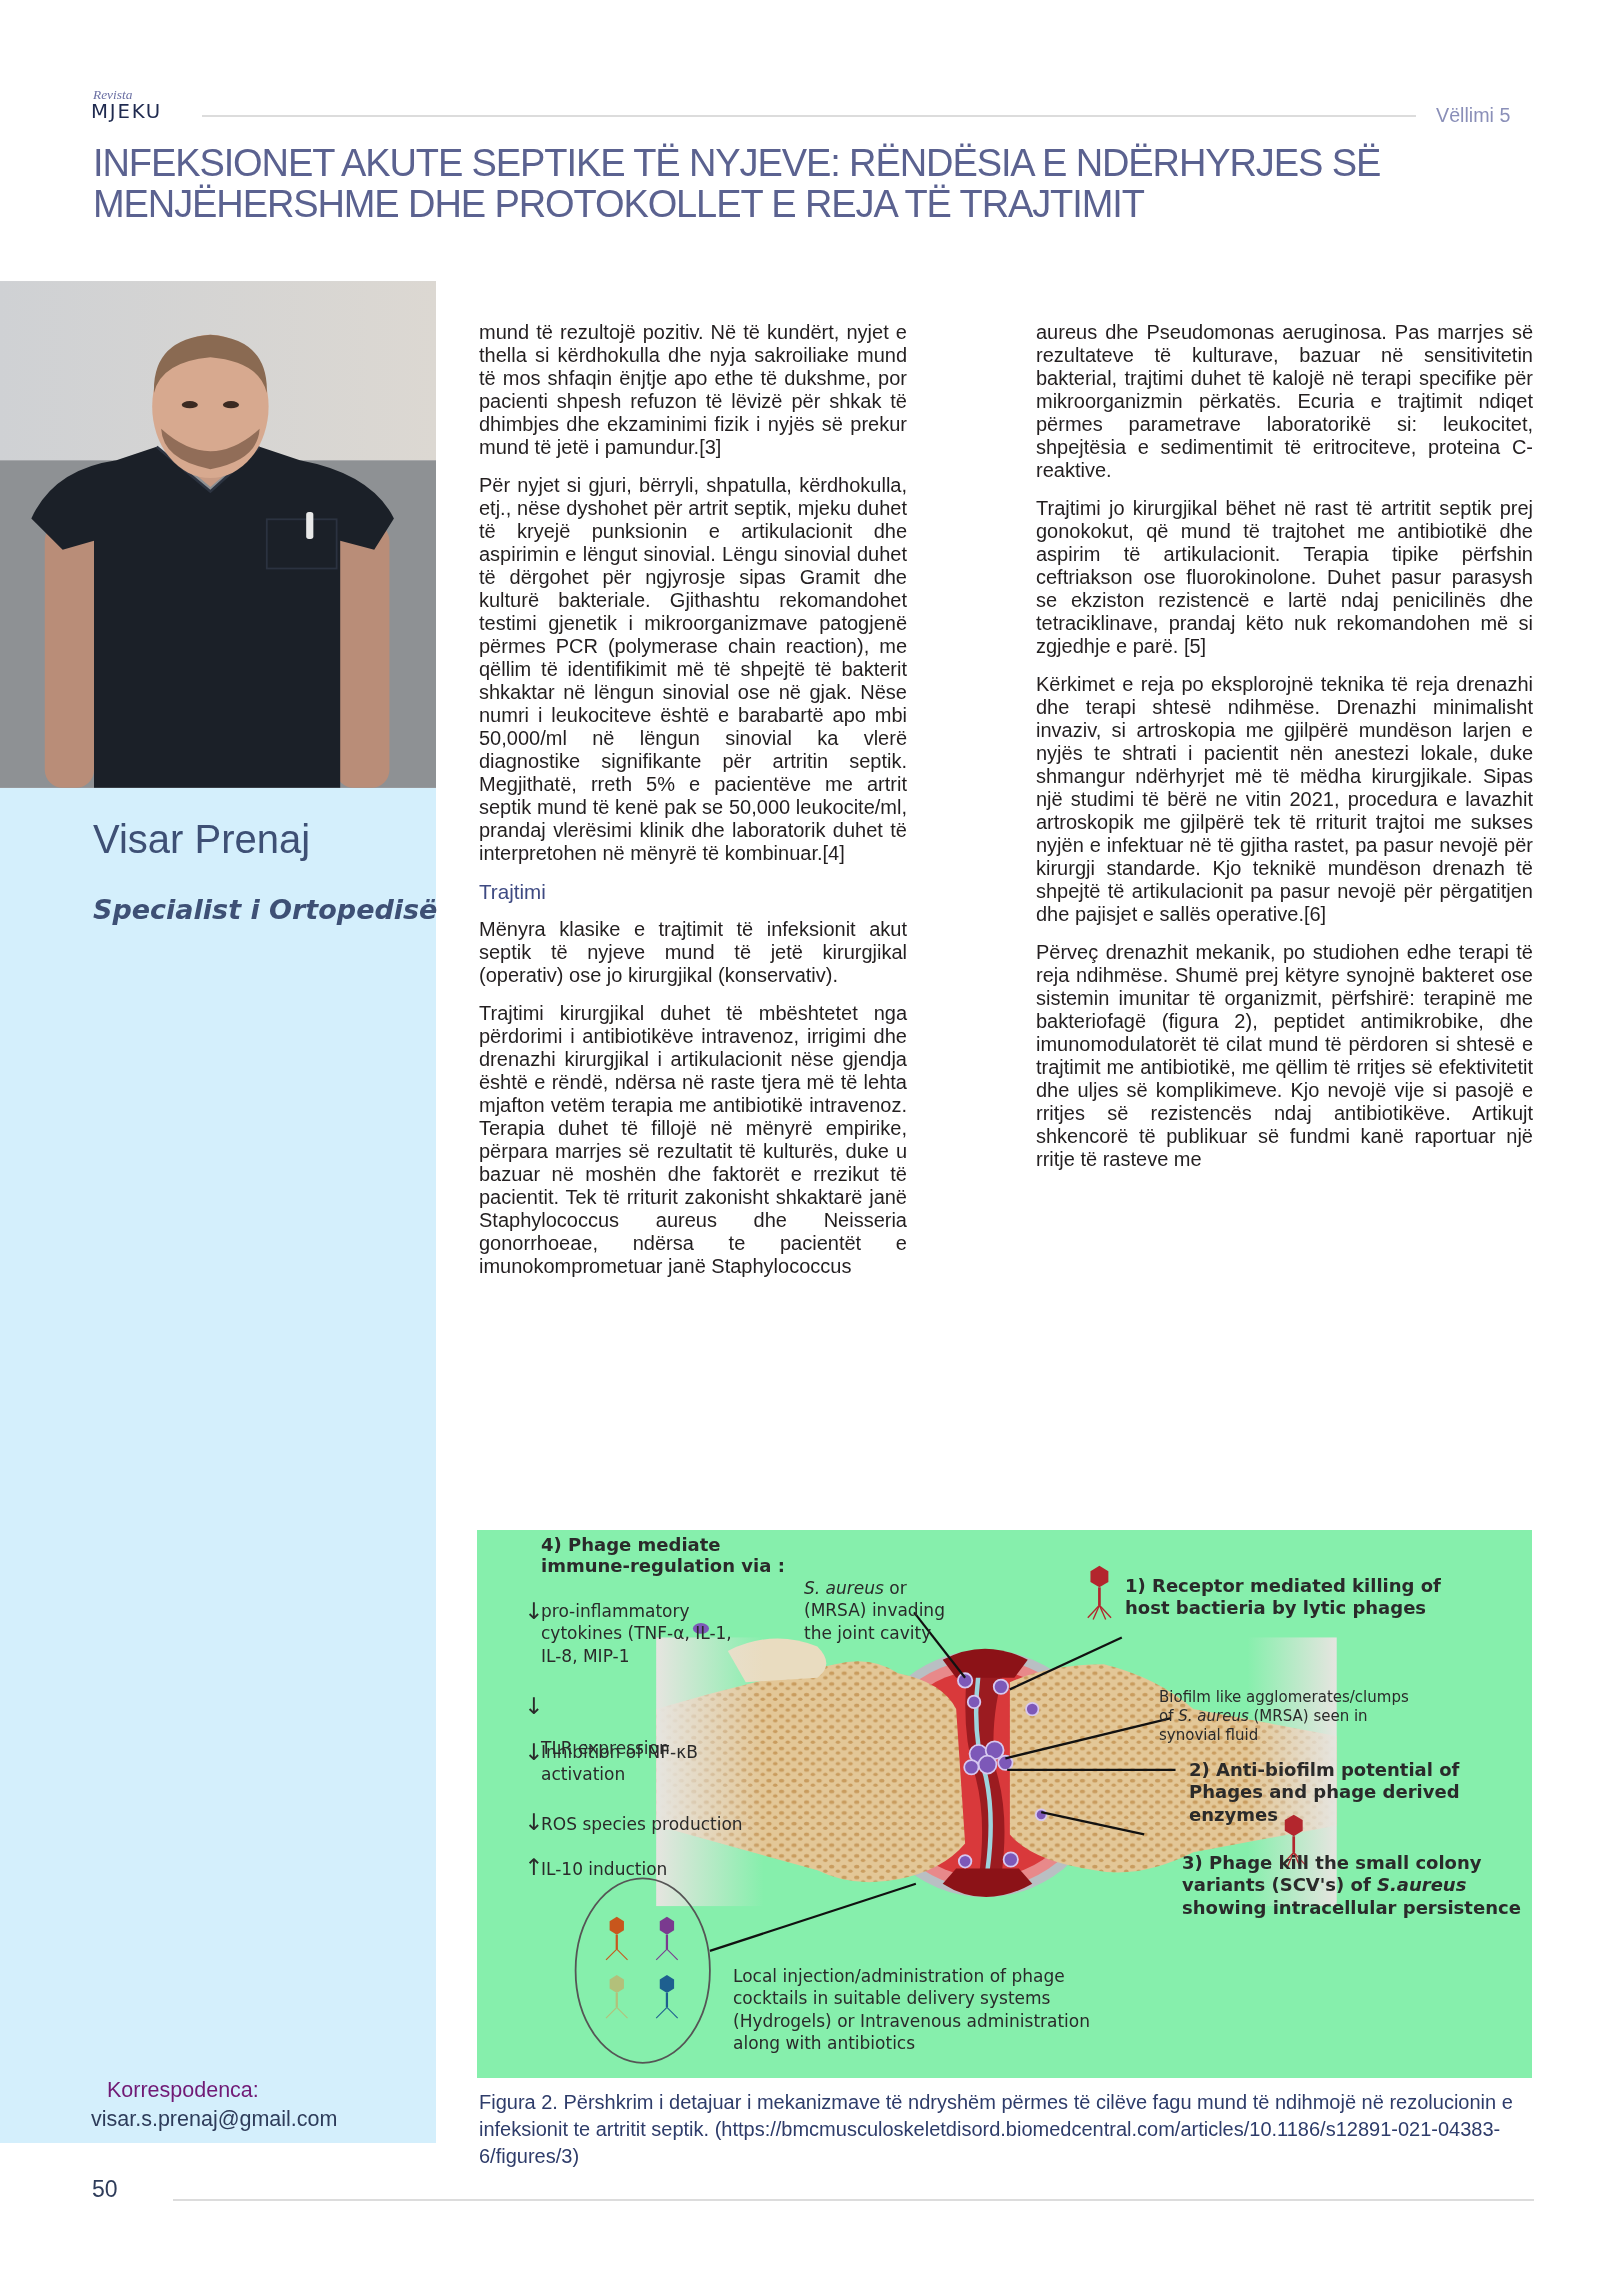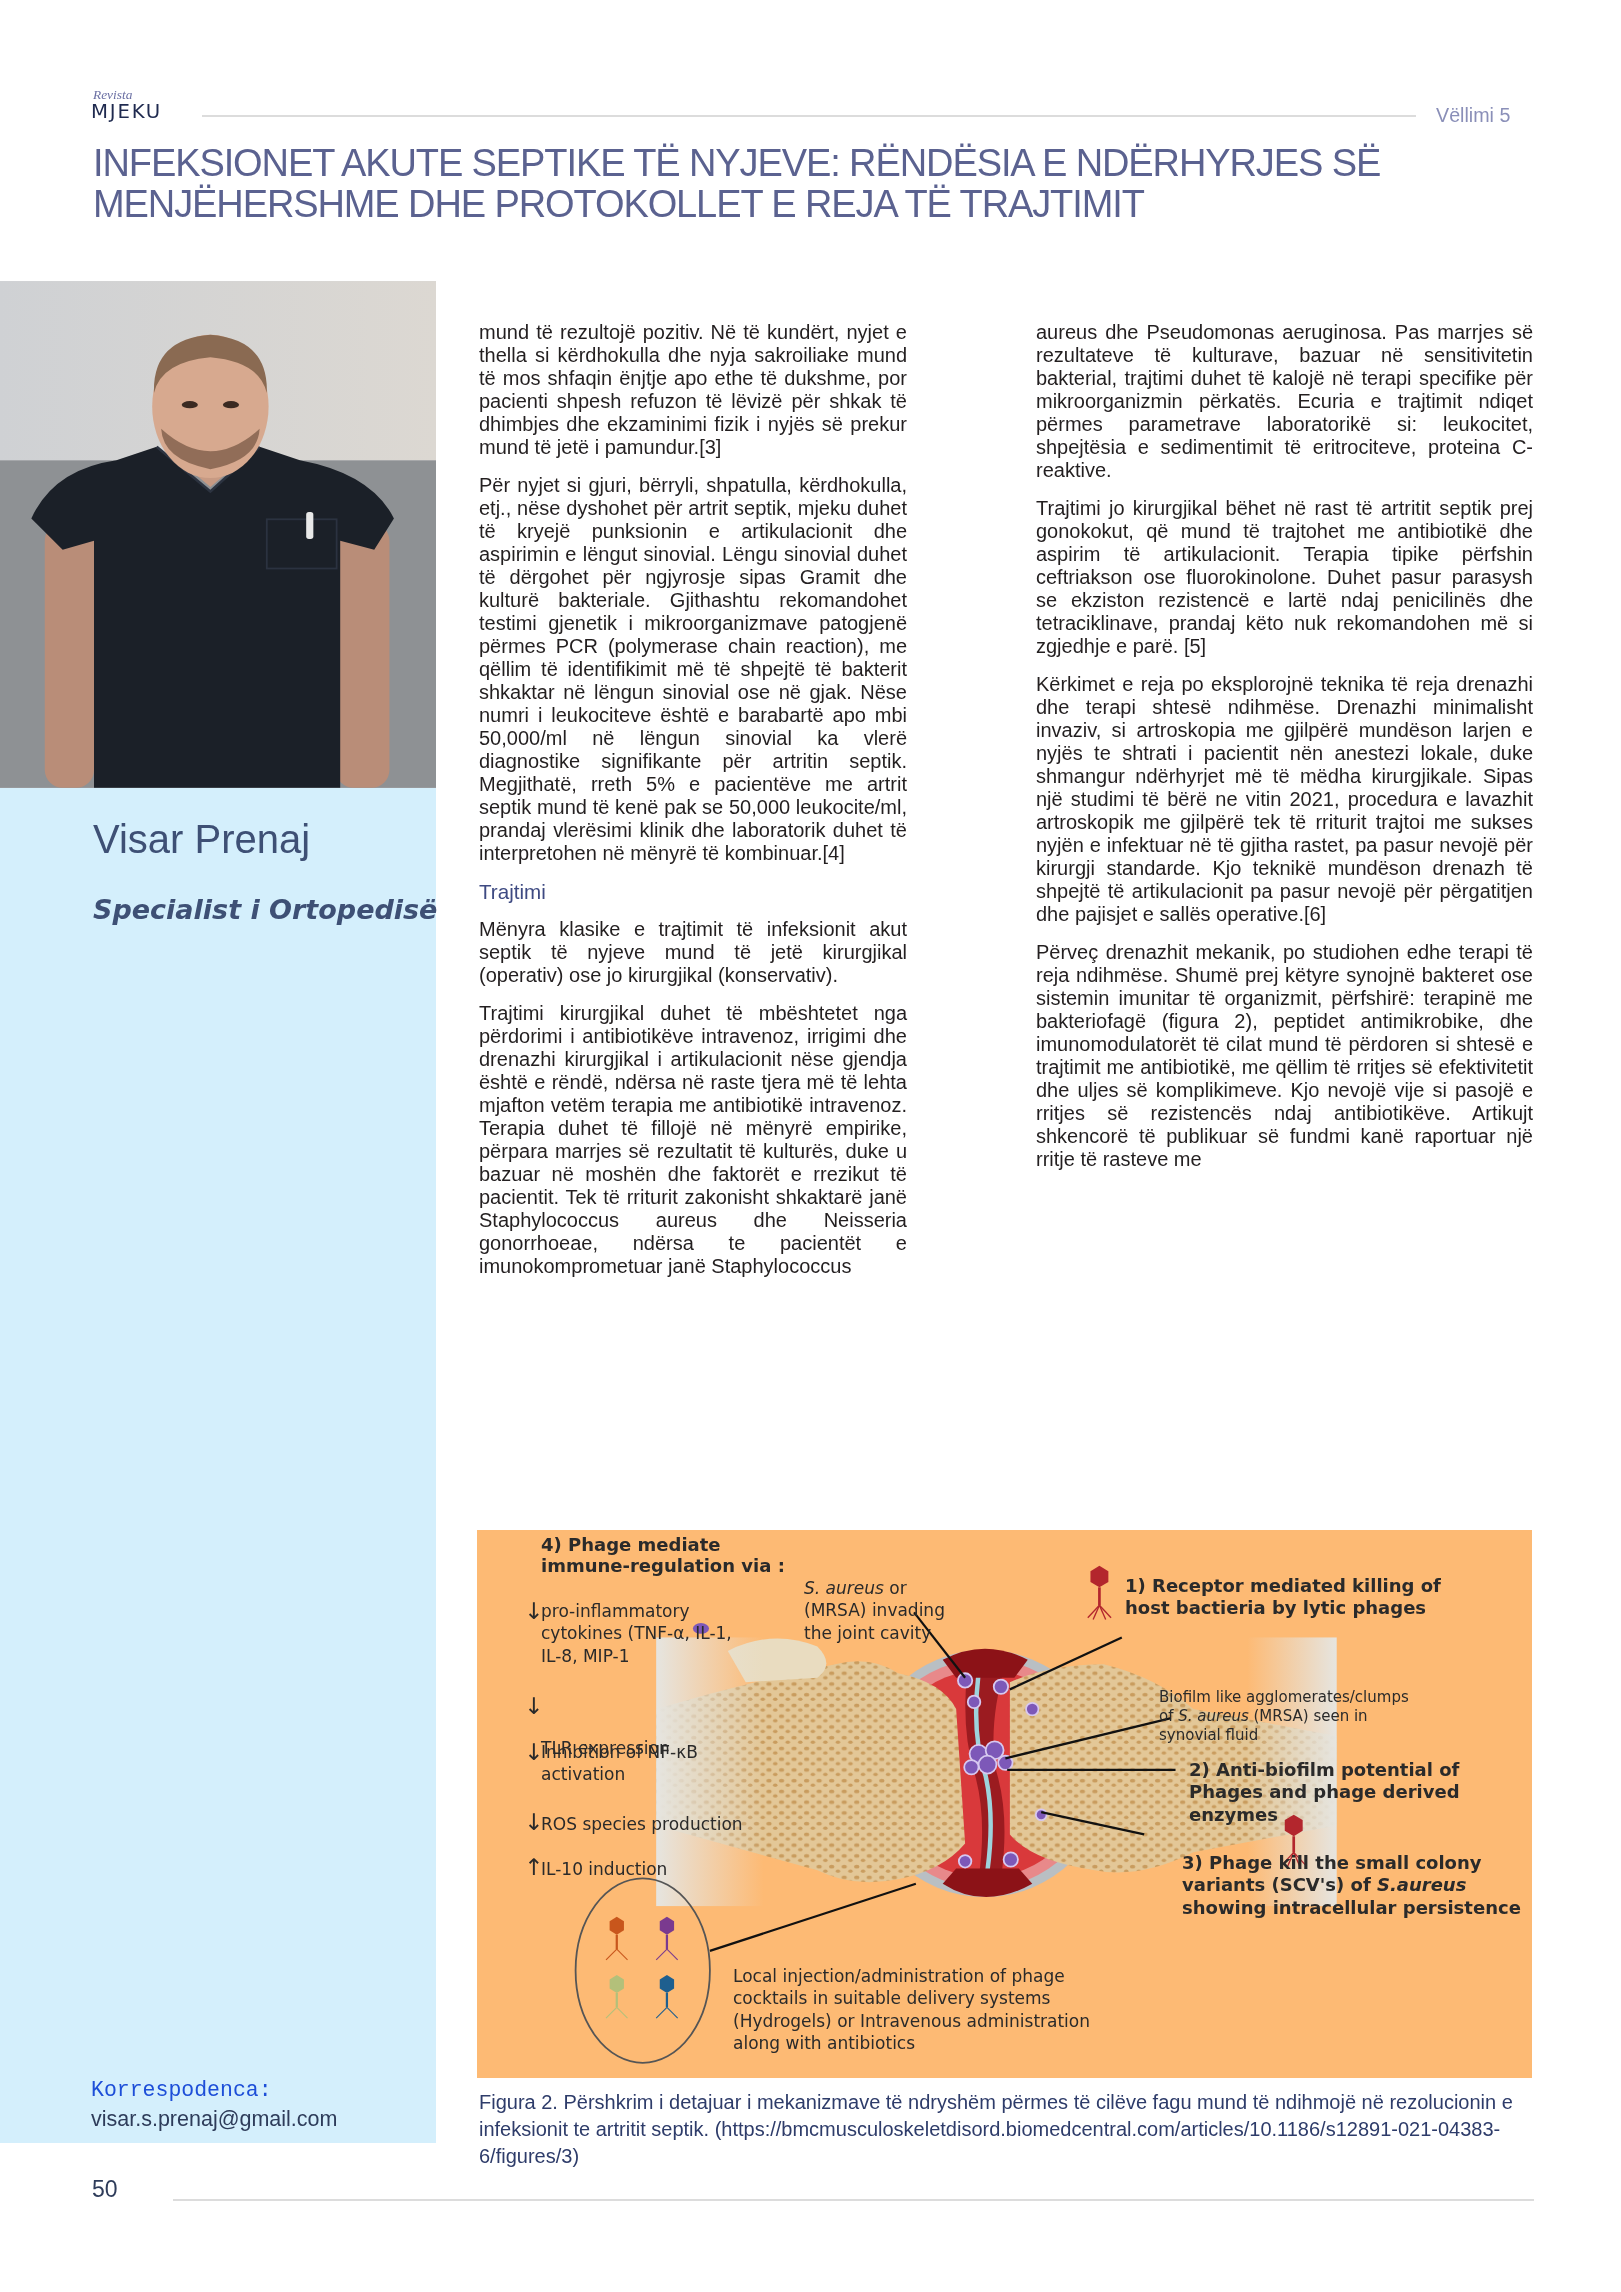--- a/index.html
+++ b/index.html
@@ -11,30 +11,30 @@
   .logo-big { left:91px; top:100px; font-family:"DejaVu Sans", sans-serif; font-weight:normal; font-size:19.7px; letter-spacing:1.8px; color:#1f2a4f; }
   .header-line { left:202px; top:115px; width:1214px; height:1.8px; background:#dcdcdc; }
   .volume { left:1436px; top:104px; font-size:19.7px; color:#8a8fb8; }
   .title { left:93px; top:143px; width:1433px; font-size:38px; line-height:41px; color:#5b6290;
            letter-spacing:-1.1px; text-transform:uppercase; }
   
   .photo { left:0; top:281px; width:436px; height:507px; overflow:hidden; background:#cfd0d2; }
   .sidebar-panel { left:0; top:788px; width:436px; height:1355px; background:#d4effc; }
   .author-name { left:93px; top:817px; font-size:40px; color:#3e5075; }
   .author-role { left:93px; top:894px; font-size:27px; font-style:italic; color:#3e5075; font-family:"DejaVu Sans", sans-serif; font-weight:bold; }
-  .corr-label { left:91px; top:2076px; font-size:21.5px; color:#1d4ed8; line-height:29px;font-family:Liberation Mono, monospace; }
+  .corr-label { left:107px; top:2076px; font-size:21.5px; color:#701a75; line-height:29px; }
   .corr-email { left:91px; top:2105px; font-size:21.5px; color:#2e3c5a; line-height:29px; }
   
   .col { font-size:20px; line-height:23px; color:#231f20; text-align:justify;margin-top:40px; }
   .col p { margin:0 0 15px 0; }
   .col1 { left:479px; top:281px; width:428px; }
   .col2 { left:1036px; top:281px; width:497px; }
   .section-heading { color:#3e4a82; margin:0 0 15px 0; font-size:20.6px; }
   
-  .figure { left:477px; top:1530px; width:1055px; height:548px; background:#fdba74; overflow:hidden; }
+  .figure { left:477px; top:1530px; width:1055px; height:548px; background:#86efac; overflow:hidden; }
   .fig-txt { position:absolute; font-family:"DejaVu Sans", sans-serif; font-size:17px; line-height:22.4px; color:#2a2a2a; }
   .fig-bold { font-weight:bold; font-size:18px; }
   .caption { left:479px; top:2089px; width:1053px; font-size:20px; line-height:27px; color:#2e3c6a; }
   .page-num { left:92px; top:2176px; font-size:23px; color:#2e3c5a; }
   .footer-line { left:173px; top:2199px; width:1361px; height:1.8px; background:#dcdcdc; }
 </style>
 </head>
 <body>
 
 <div class="abs logo-small">Revista</div>

